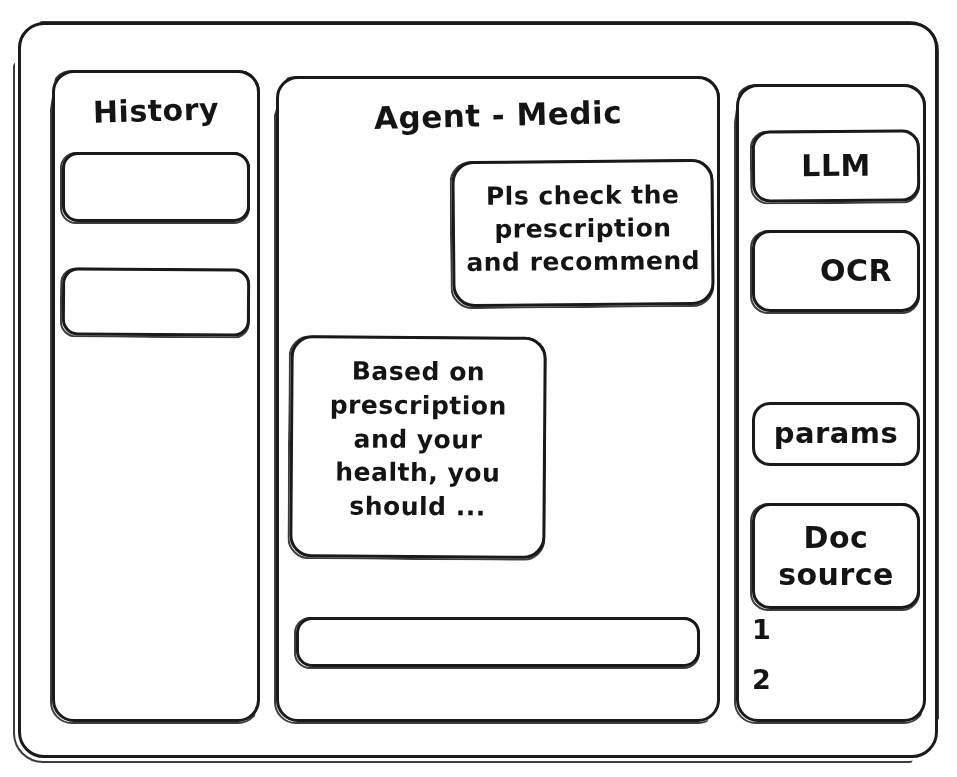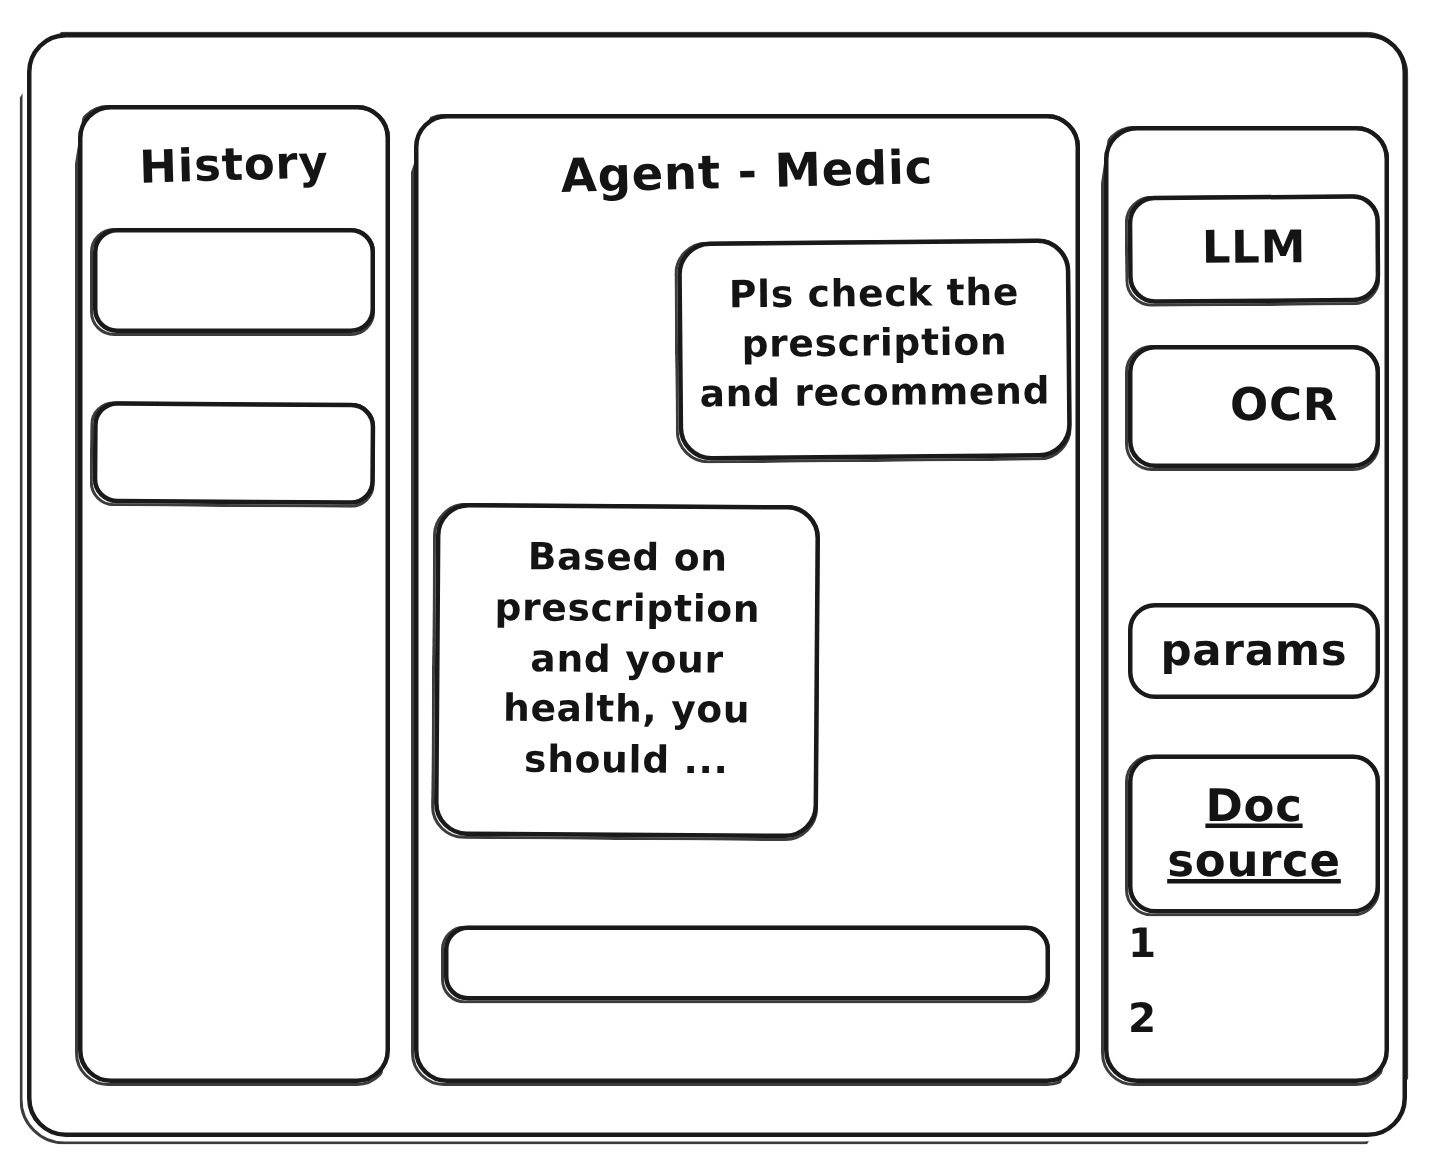--- a/index.html
+++ b/index.html
@@ -102,21 +102,21 @@
   .tool-btn{
     left:752px;width:168px;border-radius:18px;border-width:3px;
     display:flex;align-items:center;justify-content:center;
   }
   .tool-btn .hand{font-size:30px;text-align:center;}
   #tool-llm{top:130px;height:72px;transform:rotate(-.4deg);}
   #tool-ocr{top:230px;height:82px;padding-left:40px;}
   #tool-params{top:402px;height:64px;}
   #tool-params .hand{font-size:29px;}
   #tool-doc-source{top:503px;height:106px;}
-  #tool-doc-source .hand{font-size:30px;line-height:1.24;text-decoration:underline;}
+  #tool-doc-source .hand{font-size:30px;line-height:1.24;}
 
   
   .source-ref{
     position:absolute;left:752px;width:40px;text-align:left;
     font-size:27px;font-weight:700;color:#141414;
   }
   #source-ref-1{top:614px;}
   #source-ref-2{top:664px;}
 </style>
 </head>

